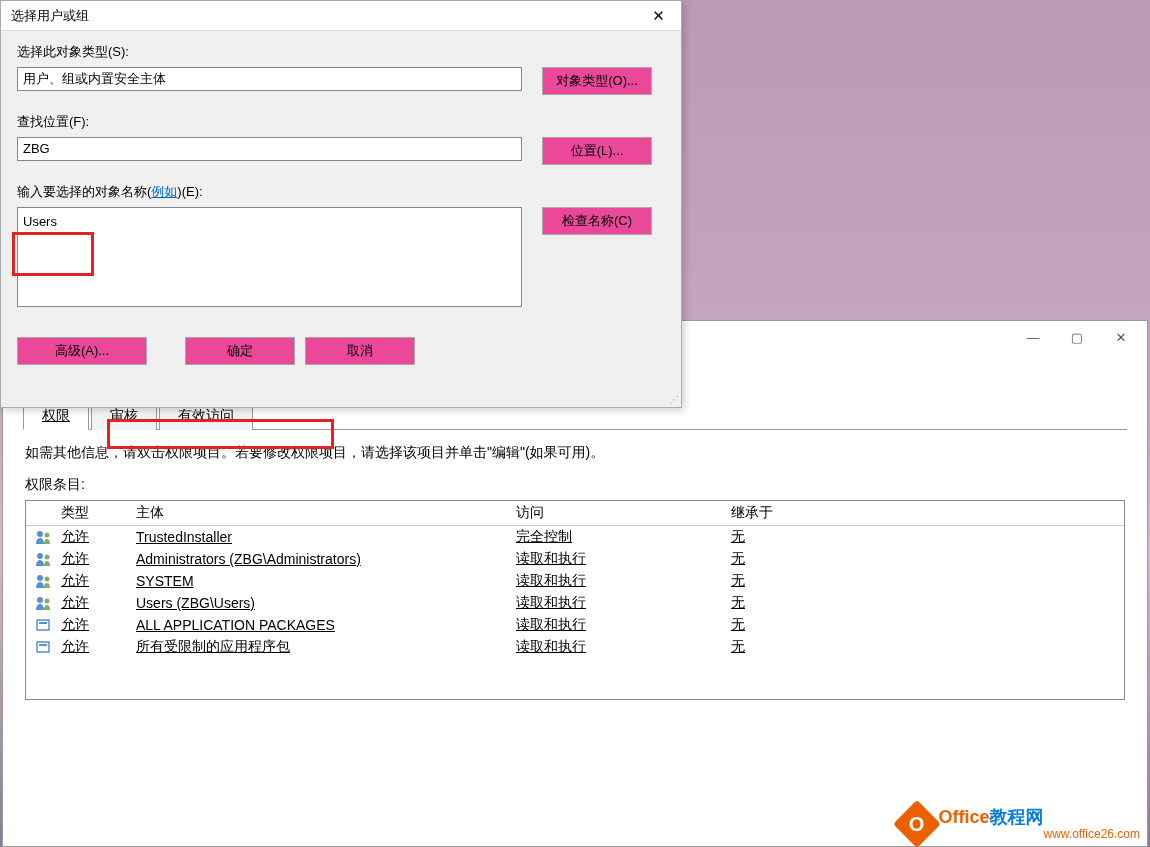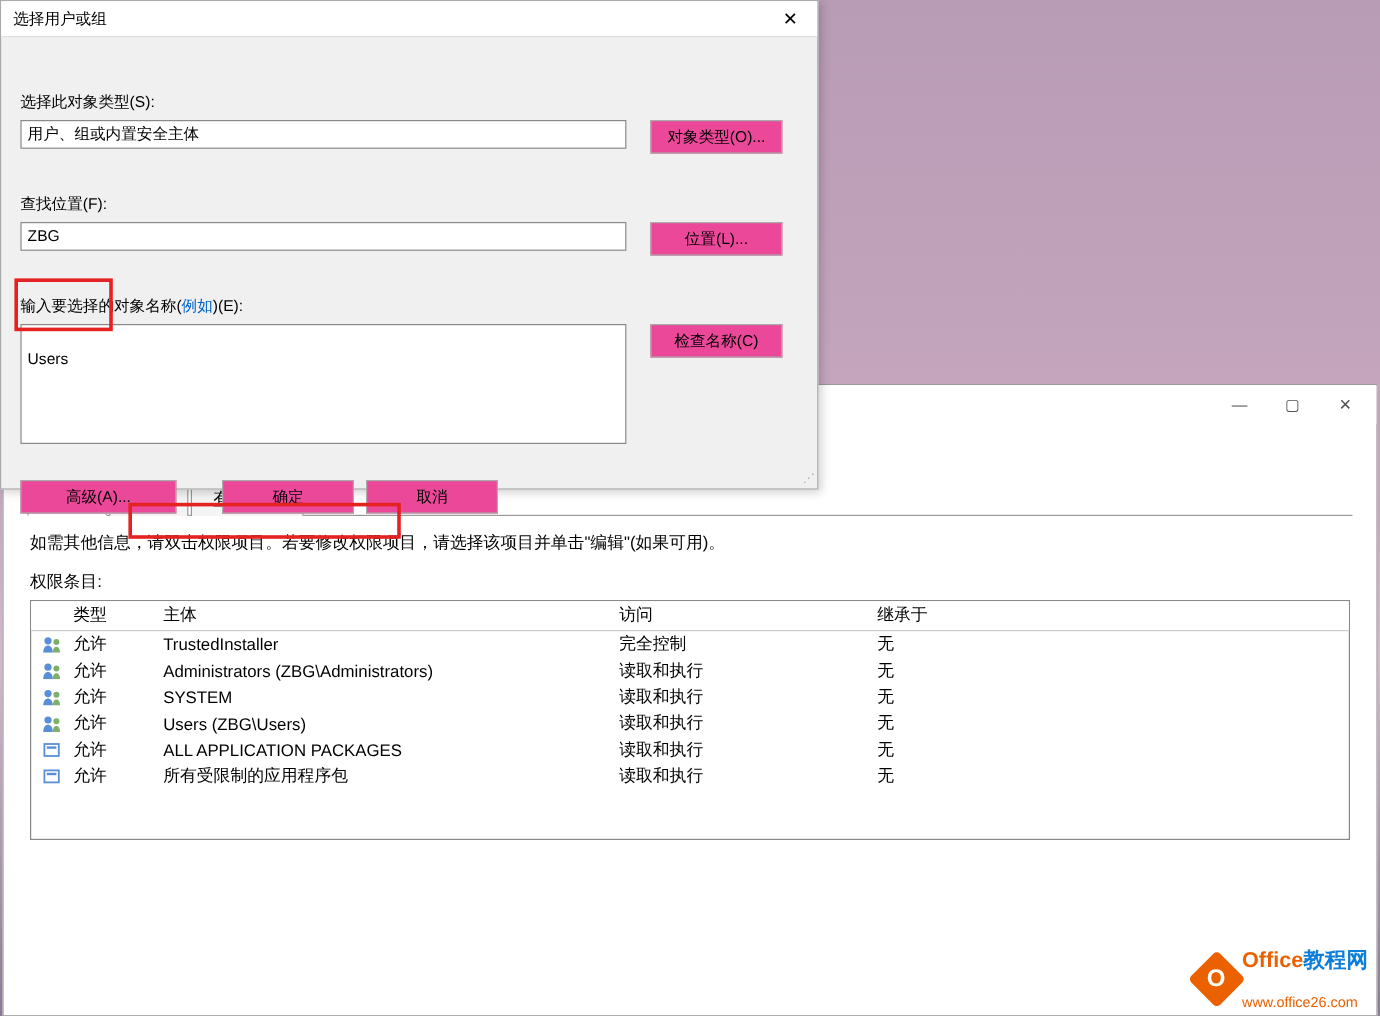--- a/index.html
+++ b/index.html
@@ -39,36 +39,36 @@
       height: 30px;
       display: flex;
       align-items: center;
       justify-content: center;
       font-size: 15px;
       cursor: pointer;
     }
     .dialog-body {
       padding: 12px 16px;
     }
-    .form-row { margin-bottom: 18px; margin-top: 33px; }
+    .form-row { margin-bottom: 18px; }
     .form-label { display: block; margin-bottom: 6px; font-size: 13px; }
     .form-row-flex { display: flex; align-items: flex-start; gap: 20px; }
     .text-box {
       border: 1px solid #888;
       background: #fff;
       padding: 2px 5px;
       font-size: 13px;
       width: 505px;
       height: 24px;
       line-height: 18px;
     }
     .text-area {
       border: 1px solid #888;
       background: #fff;
-      padding: 20px 5px;
+      padding: 6px 5px;
       font-size: 13px;
       width: 505px;
       height: 100px;
       resize: none;
       font-family: inherit;
     }
     .dlg-btn {
       width: 110px;
       height: 28px;
       background: #ec4899;
@@ -76,21 +76,21 @@
       font-size: 13px;
       cursor: pointer;
     }
     .dialog-footer {
       display: flex;
       gap: 10px;
       padding: 0 16px 16px 16px;
       align-items: center;
     }
     .dialog-footer .right-btns { display: flex; gap: 10px; padding-left: 28px; }
-    .link { color: #0066cc; cursor: pointer; }
+    .link { color: #0066cc; text-decoration: underline; cursor: pointer; }
 
     .red-box {
       position: absolute;
       border: 3px solid #e52222;
       pointer-events: none;
     }
     .red-box-1 { left: 12px; top: 232px; width: 82px; height: 44px; z-index: 30; }
     .red-box-2 { left: 107px; top: 419px; width: 227px; height: 30px; z-index: 30; }
 
     
@@ -174,20 +174,21 @@
     .col-icon { width: 35px; }
     .col-type { width: 75px; padding-left: 0; }
     .col-principal { width: 380px; }
     .col-access { width: 215px; }
     .col-inherit { flex: 1; }
     .perm-row {
       display:flex;
       align-items:center;
       font-size: 14px;
       padding: 2px 0;
+      text-decoration: underline;
     }
     .perm-row .col-icon { display:flex; align-items:center; justify-content:center; }
     .user-icon, .package-icon {
       width: 18px; height: 14px;
     }
     .watermark {
       position: absolute;
       bottom: 8px;
       right: 150px;
       color: #ddd;
@@ -205,21 +206,21 @@
       font-family: Arial, sans-serif;
     }
     .office-badge {
       width: 34px; height: 34px;
       background: #eb6100;
       transform: rotate(45deg);
       display:flex; align-items:center; justify-content:center;
       border-radius: 4px;
     }
     .office-badge span { transform: rotate(-45deg); color:#fff; font-weight:bold; font-size:20px; }
-    .office-text { display:flex; flex-direction:column; line-height:1; }
+    .office-text { display:flex; line-height:1; }
     .office-text .l1 { font-weight:bold; font-size: 18px; }
     .office-text .l1 .o1 { color:#eb6100; }
     .office-text .l1 .o2 { color:#0b7dda; }
     .office-text .l2 { color:#eb6100; font-size: 12px; margin-top:20px; }
 
     .resize-grip {
       position:absolute; right:2px; bottom:2px; font-size:10px; color:#aaa;
     }
   </style>
 </head>

